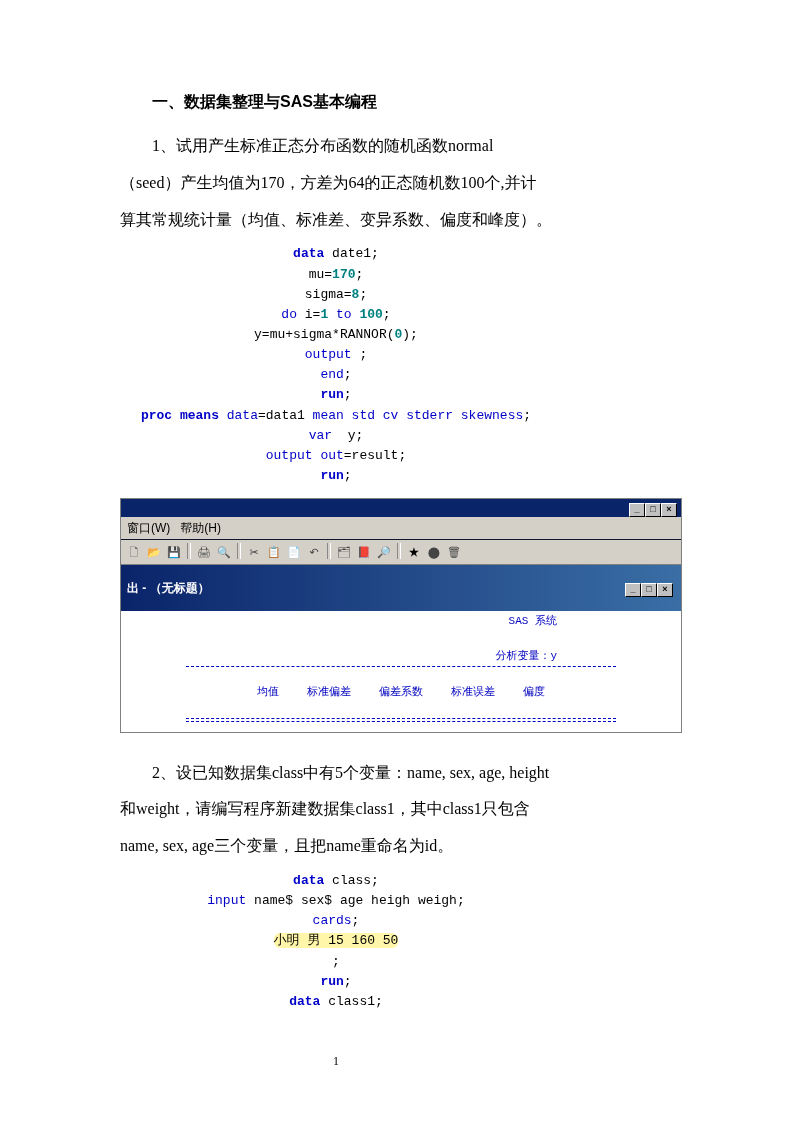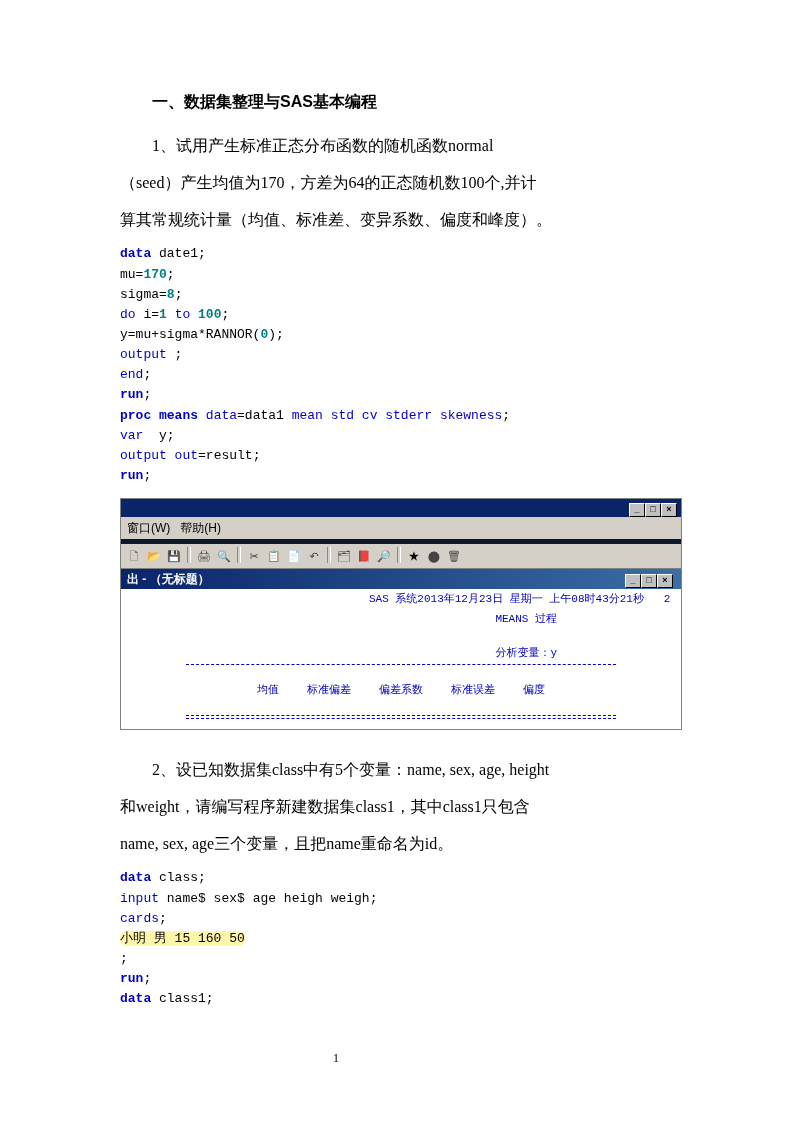--- a/index.html
+++ b/index.html
@@ -29,20 +29,21 @@
     text-indent: 2em;
     margin: 0 0 6px 0;
     font-family: "SimSun", "宋体", serif;
   }
   .code {
     font-family: "Courier New", monospace;
     font-size: 13px;
     line-height: 1.55;
     margin: 4px 0 12px 0;
     white-space: pre;
+    text-align: center;
   }
   .kw { color: #0000c8; font-weight: bold; }
   .num { color: #008080; font-weight: bold; }
   .stmt { color: #0000c8; }
   .hl { background: #fff6aa; border-radius: 6px; }
   .screenshot {
     margin: 8px 0 22px 0;
     font-family: "MS Sans Serif", Tahoma, sans-serif;
     font-size: 11px;
     background: #c0c0c0;
@@ -67,21 +68,21 @@
   }
   .titlebar-top {
     background: #0a246a;
     color:#fff;
     height:16px;
     padding:1px 2px;
   }
   .menubar {
     background:#d4d0c8;
     padding:2px 6px;
-    border-bottom:5px solid #0f172a;
+    border-bottom:1px solid #0f172a;
     font-size:12px;
   }
   .toolbar {
     background:#d4d0c8;
     padding:3px 4px;
     border-bottom:1px solid #808080;
     display:flex;
     gap:2px;
   }
   .tb-ico {
@@ -92,21 +93,21 @@
     text-align:center;
     line-height:16px;
     color:#444;
   }
   .sep { width:2px;border-left:1px solid #888;border-right:1px solid #fff;margin:0 2px;height:16px;display:inline-block; }
   .subtitle {
     background: linear-gradient(to right,#0a246a,#3a6ea5);
     color:#fff;
     font-weight:bold;
     font-size:12px;
-    padding:1px 6px;
+    padding:14px 6px;
   }
   .output-area {
     background:#fff;
     padding:2px 4px 8px 4px;
     font-family:"Courier New",monospace;
     font-size:11px;
     color:#0000c0;
   }
   .out-center { text-align:right; }
   .out-right { float:right; color:#0000c0; }
@@ -186,24 +187,22 @@
       <span class="tb-ico">🗑</span>
     </div>
     <div class="subtitle">
       <span>出 - （无标题）</span>
       <div class="win-ctrl" style="float:right">
         <span class="win-btn">_</span><span class="win-btn">□</span><span class="win-btn">×</span>
       </div>
     </div>
     <div class="output-area">
       <div>
-        <span class="out-right"><span>2013年12月23日 星期一 上午08时43分21秒</span>&nbsp;&nbsp;&nbsp;<span>2</span>&nbsp;</span>
         <div class="out-center" style="padding-right:120px">SAS 系统</div>
       </div>
-      <div class="out-center" style="padding-right:120px;margin-top:3px">MEANS 过程</div>
       <div class="out-center" style="padding-right:120px;margin-top:18px">分析变量：y</div>
       <hr class="dashed">
       <table class="out-table">
         <tbody>
             <tr>
           <td>均值</td>
           <td>标准偏差</td>
           <td>偏差系数</td>
           <td>标准误差</td>
           <td>偏度</td>

